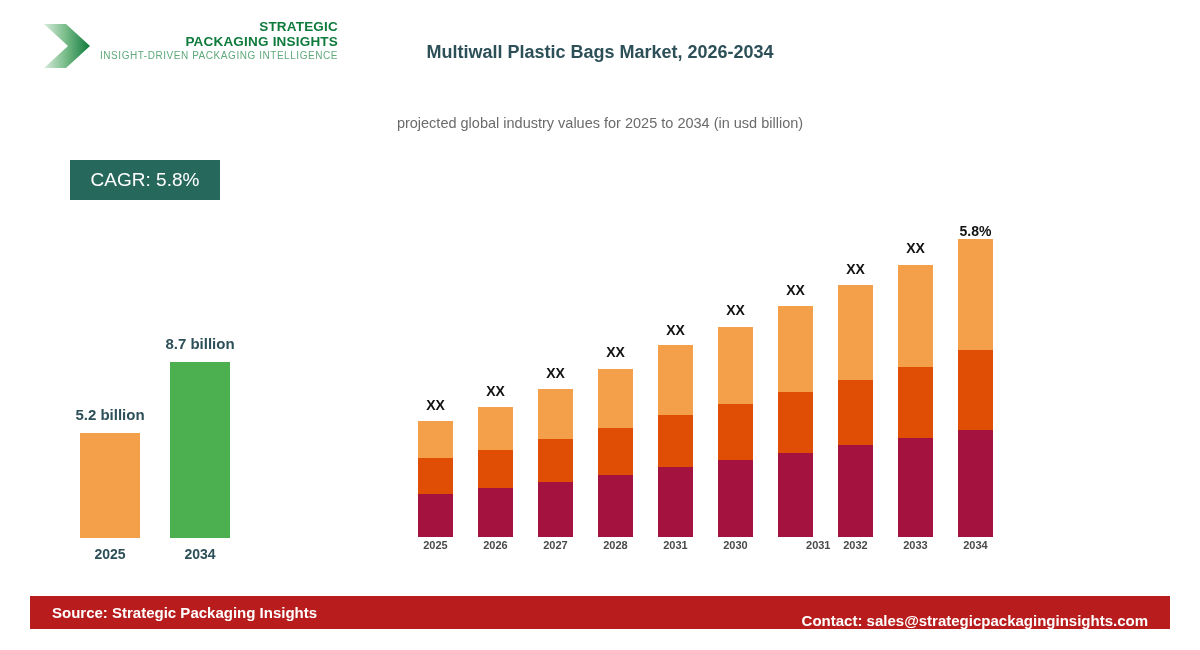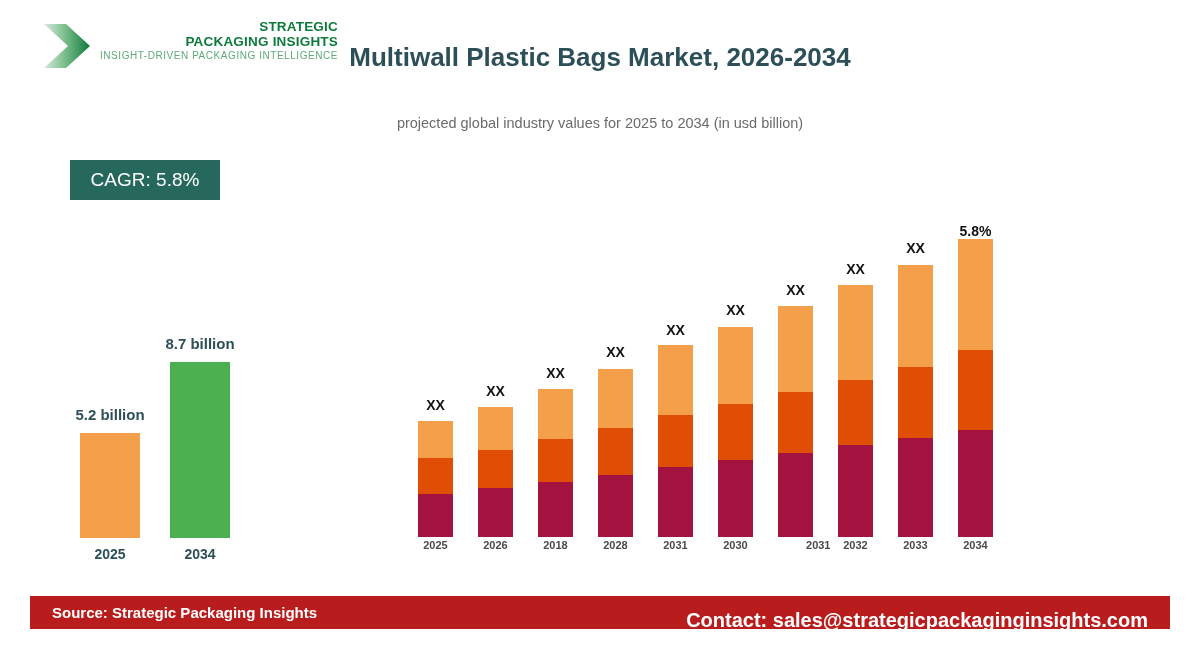--- a/index.html
+++ b/index.html
@@ -16,21 +16,21 @@
     font-weight:bold;font-size:13.5px;letter-spacing:.2px;
     color:#0E7A3C;line-height:14.5px;white-space:nowrap;
   }
   .logo-tag{
     margin-top:1px;font-size:10px;letter-spacing:.55px;
     color:#5FA97A;white-space:nowrap;
   }
   
   #chart-title{
     position:absolute;left:0;top:42px;width:1200px;text-align:center;
-    font-size:26px;font-weight:bold;color:#2C4F58;
+    font-size:18px;font-weight:bold;color:#2C4F58;
   }
   #chart-subtitle{
     position:absolute;left:0;top:115px;width:1200px;text-align:center;
     font-size:14.5px;color:#6B6B6B;
   }
   
   #cagr-badge{
     position:absolute;left:70px;top:160px;width:150px;height:40px;
     background:#26695C;color:#ffffff;
     font-size:19px;display:flex;align-items:center;justify-content:center;
@@ -62,21 +62,21 @@
   #footer-bar{
     position:absolute;left:30px;top:596px;width:1140px;height:33px;
     background:#b91c1c;
   }
   #footer-source{
     position:absolute;left:22px;top:0;height:33px;display:flex;align-items:center;
     color:#ffffff;font-size:15px;font-weight:bold;
   }
   #footer-contact{
     position:absolute;right:22px;top:0;height:48px;display:flex;align-items:center;
-    color:#ffffff;font-size:20px;font-weight:bold;
+    color:#ffffff;font-size:15px;font-weight:bold;
   }
 </style>
 </head>
 <body>
 
 <div id="logo-block">
   <svg id="logo-mark" viewBox="0 0 52 52">
     <defs>
       <linearGradient id="chevGrad" x1="0" y1="0" x2="1" y2="0">
         <stop offset="0%" stop-color="#D8EADC"></stop>
@@ -121,21 +121,21 @@
       <div class="stk-seg" style="bottom: 87px; height: 43px; background: rgb(244, 160, 74);"></div>
     </div>
     <div class="stk-top-label" style="left: 460.5px; top: 383px;">XX</div>
     <div class="stk-xlabel" style="left: 460.5px;">2026</div>
     <div class="stk-col" style="left: 538px; top: 389px; height: 148px; position: absolute;">
       <div class="stk-seg" style="bottom: 0px; height: 55px; background: rgb(164, 18, 63);"></div>
       <div class="stk-seg" style="bottom: 55px; height: 43px; background: rgb(224, 78, 6);"></div>
       <div class="stk-seg" style="bottom: 98px; height: 50px; background: rgb(244, 160, 74);"></div>
     </div>
     <div class="stk-top-label" style="left: 520.5px; top: 365px;">XX</div>
-    <div class="stk-xlabel" style="left: 520.5px;">2018</div>
+    <div class="stk-xlabel" style="left: 520.5px;">2027</div>
     <div class="stk-col" style="left: 598px; top: 368px; height: 169px; position: absolute;">
       <div class="stk-seg" style="bottom: 0px; height: 62px; background: rgb(164, 18, 63);"></div>
       <div class="stk-seg" style="bottom: 62px; height: 47px; background: rgb(224, 78, 6);"></div>
       <div class="stk-seg" style="bottom: 109px; height: 59px; background: rgb(244, 160, 74);"></div>
     </div>
     <div class="stk-top-label" style="left: 580.5px; top: 344px;">XX</div>
     <div class="stk-xlabel" style="left: 580.5px;">2028</div>
     <div class="stk-col" style="left: 658px; top: 346px; height: 191px; position: absolute;">
       <div class="stk-seg" style="bottom: 0px; height: 70px; background: rgb(164, 18, 63);"></div>
       <div class="stk-seg" style="bottom: 70px; height: 52px; background: rgb(224, 78, 6);"></div>

